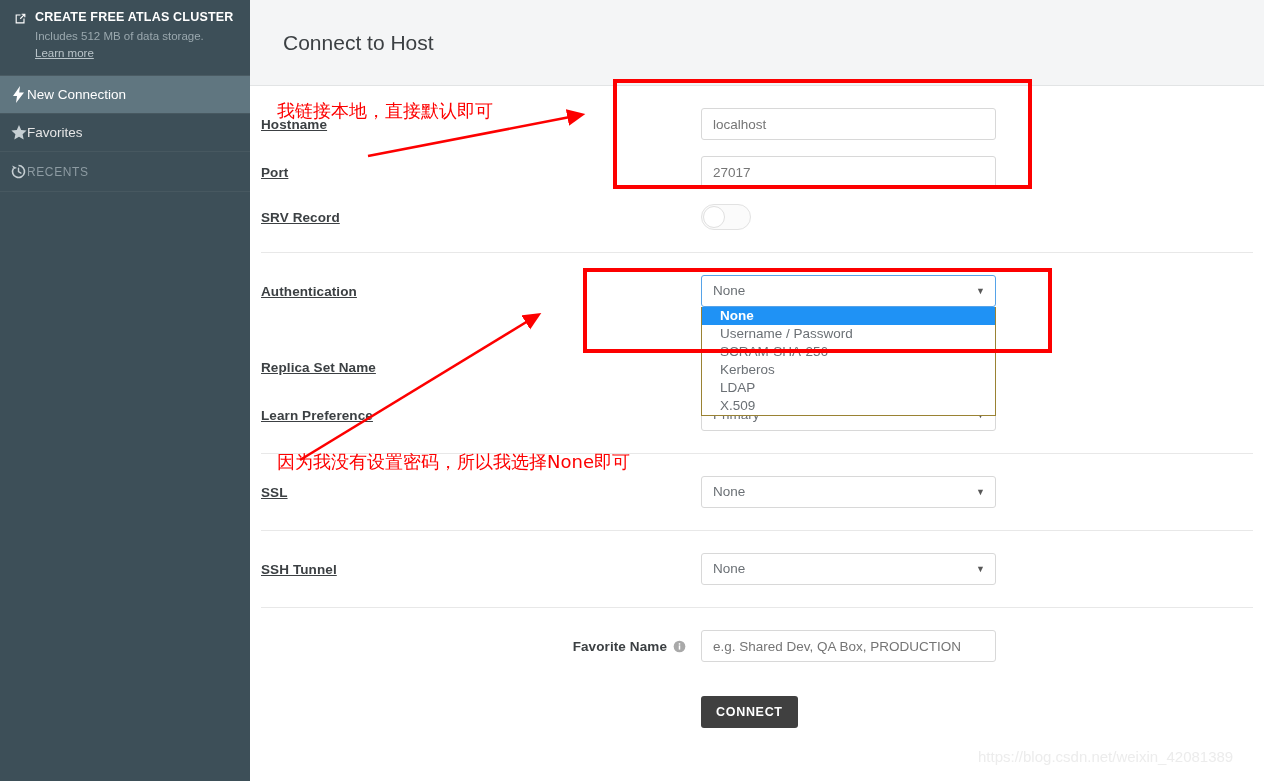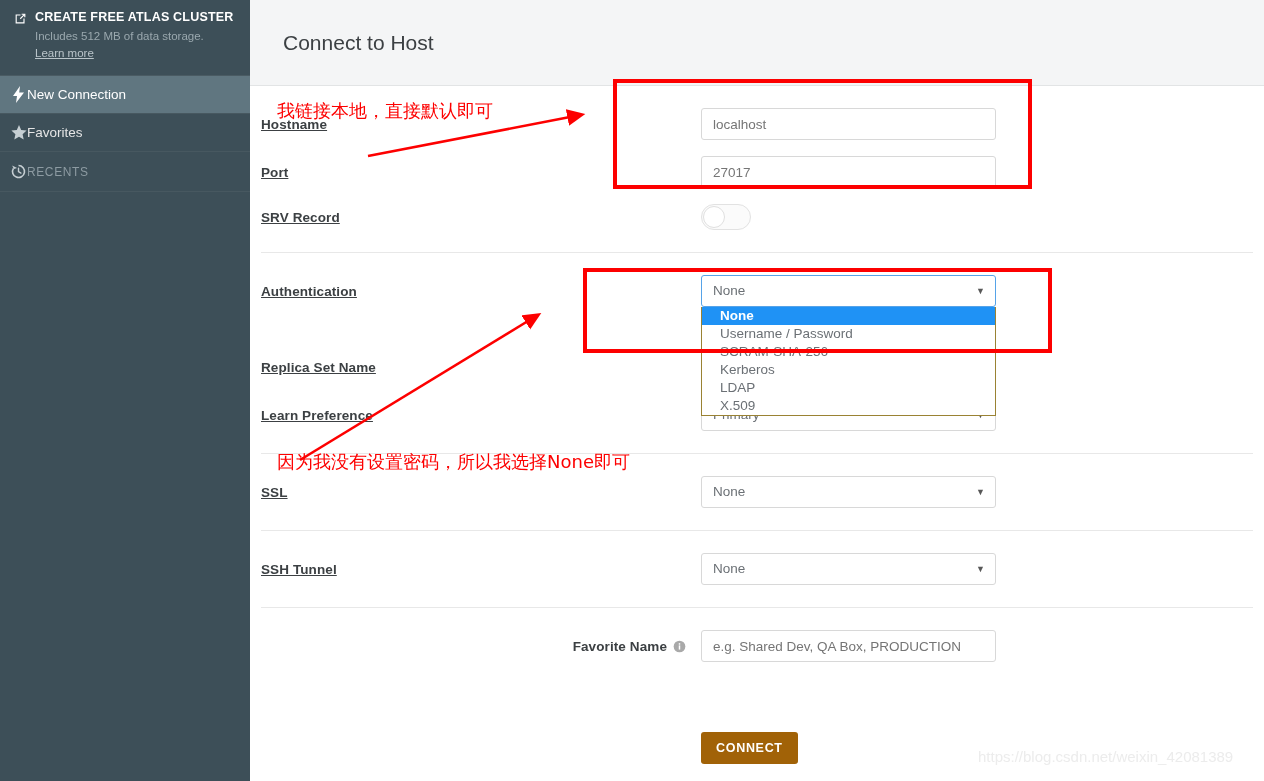--- a/index.html
+++ b/index.html
@@ -257,31 +257,30 @@
   
   .connect-row {
     display: flex;
     padding-top: 18px;
   }
   .connect-spacer {
     width: 440px;
     flex: 0 0 440px;
   }
   .btn-connect {
-    background: #a16207;
+    background: #404040;
     color: #ffffff;
     font-size: 12.5px;
     font-weight: bold;
     letter-spacing: 0.7px;
     border: none;
     border-radius: 3px;
     padding: 9px 15px;
     cursor: pointer;
     font-family: "Liberation Sans", sans-serif;
-    margin-top: 36px;
   }
 
   
   .anno-layer {
     position: absolute;
     left: 0; top: 0;
     width: 1264px; height: 781px;
     pointer-events: none;
     z-index: 80;
     padding-left: 16px;

